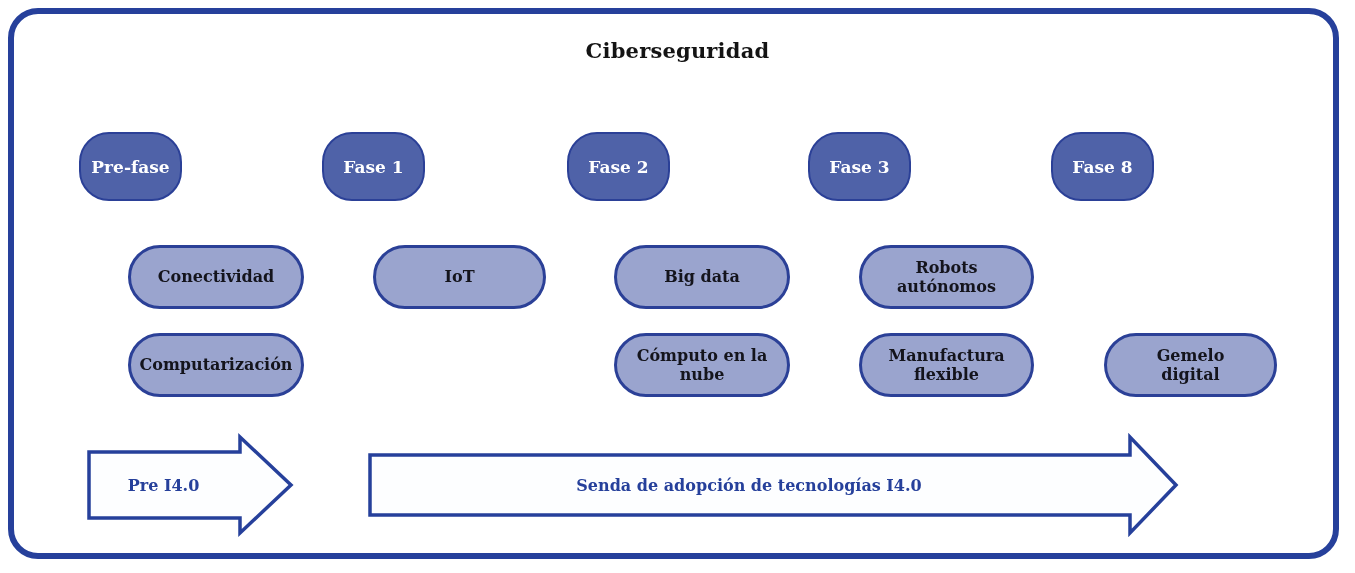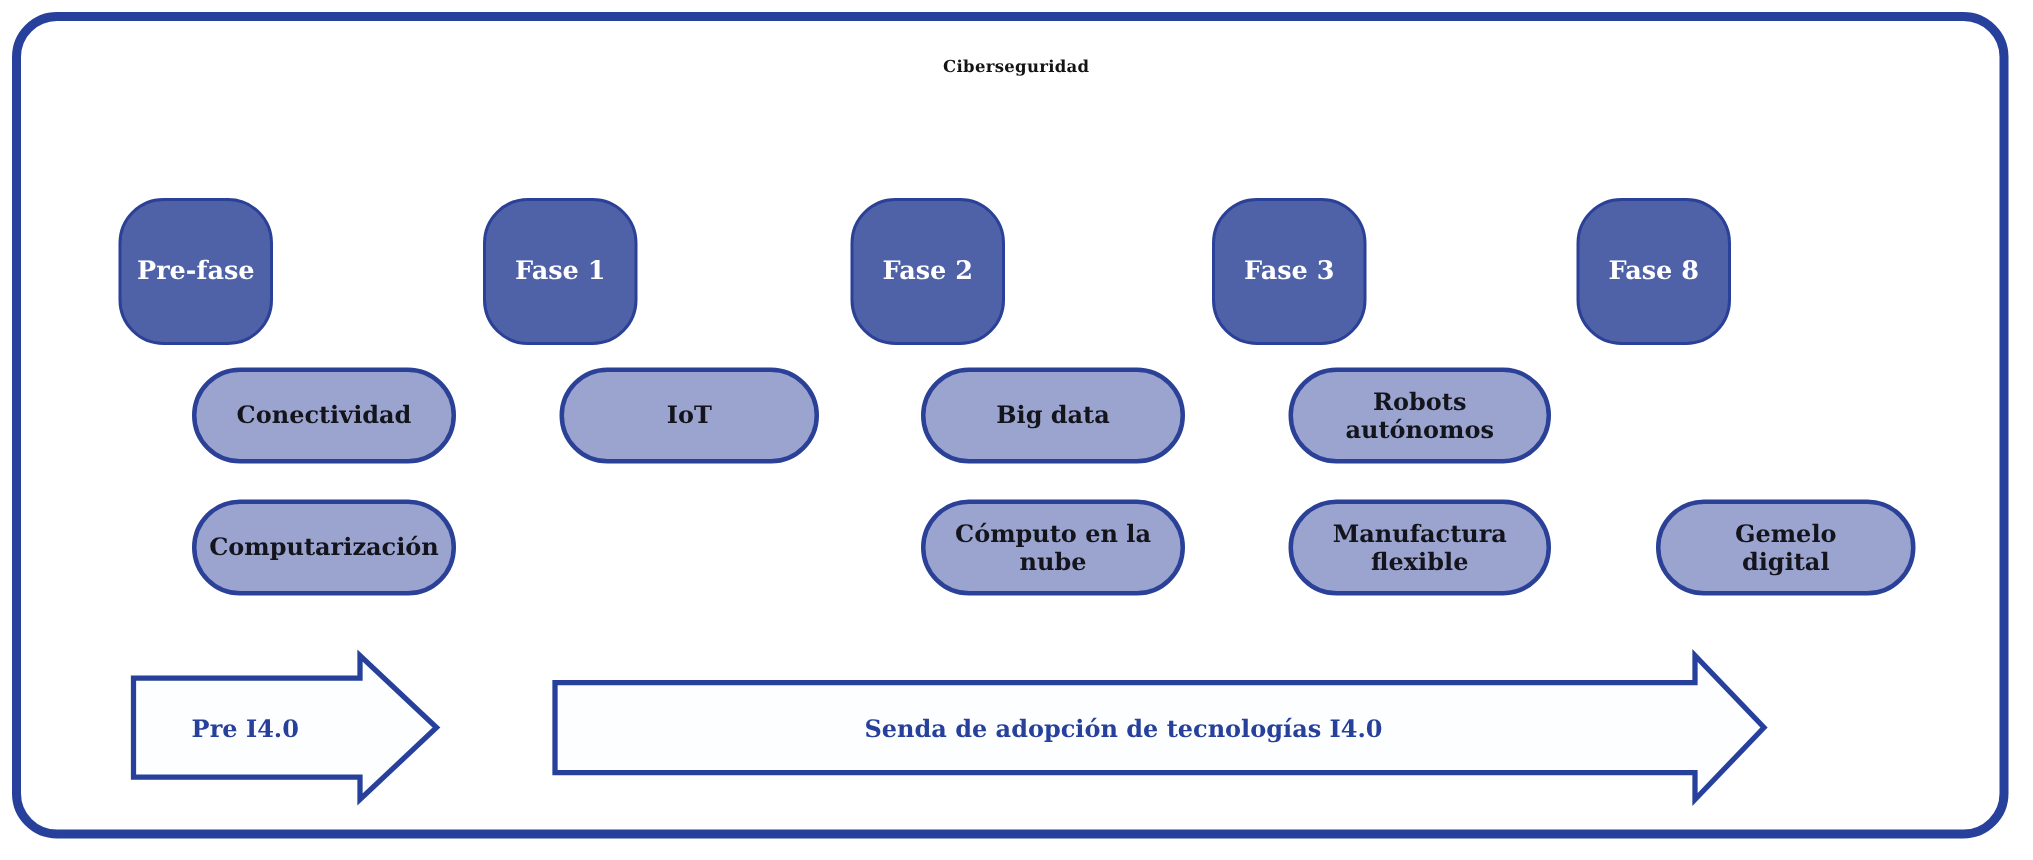--- a/index.html
+++ b/index.html
@@ -23,26 +23,26 @@
     position: absolute; left: 8px; top: 8px;
     width: 1331px; height: 551px;
     border: 6px solid var(--frame);
     border-radius: 30px;
     background: transparent;
   }
 
   .diagram-title {
     position: absolute; left: 0; top: 38px; width: 1355px;
     text-align: center;
-    font-size: 11px; font-weight: bold; color: var(--title-text);
+    font-size: 21px; font-weight: bold; color: var(--title-text);
     letter-spacing: 0.2px;
   }
 
   .phase-box {
-    position: absolute; top: 132px; width: 103px; height: 98px;
+    position: absolute; top: 132px; width: 103px; height: 69px;
     background: var(--phase-fill);
     border: 2.5px solid var(--outline);
     border-radius: 30px;
     display: flex; align-items: center; justify-content: center;
     color: #ffffff; font-weight: bold; font-size: 17px;
     text-align: center;
   }
   .p0 { left: 79px; }
   .p1 { left: 322px; justify-content: center; }
   .p2 { left: 567px; }

